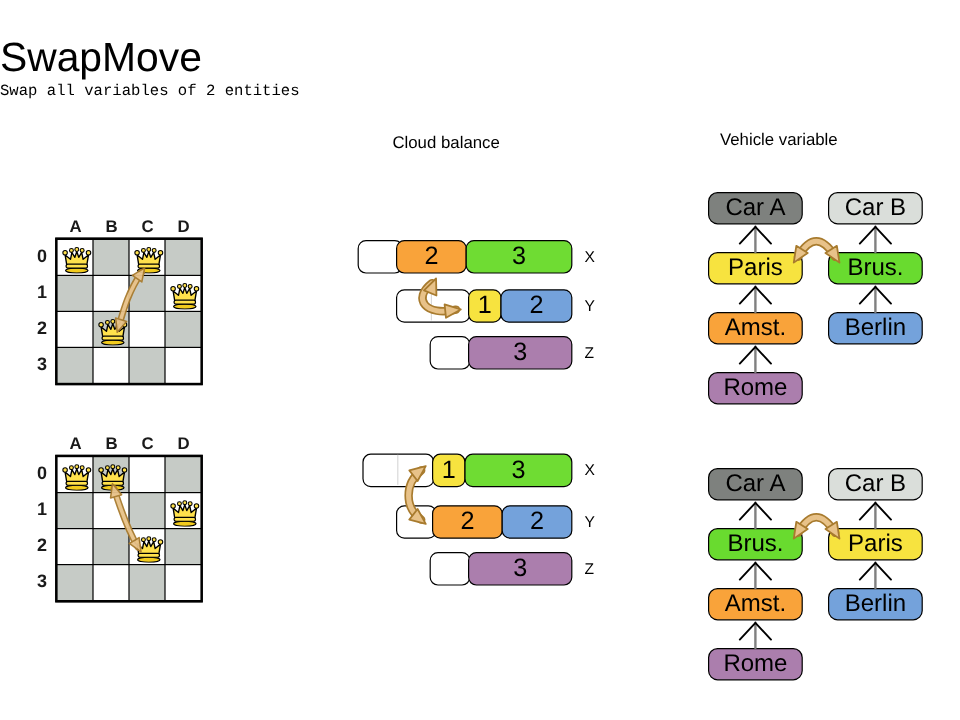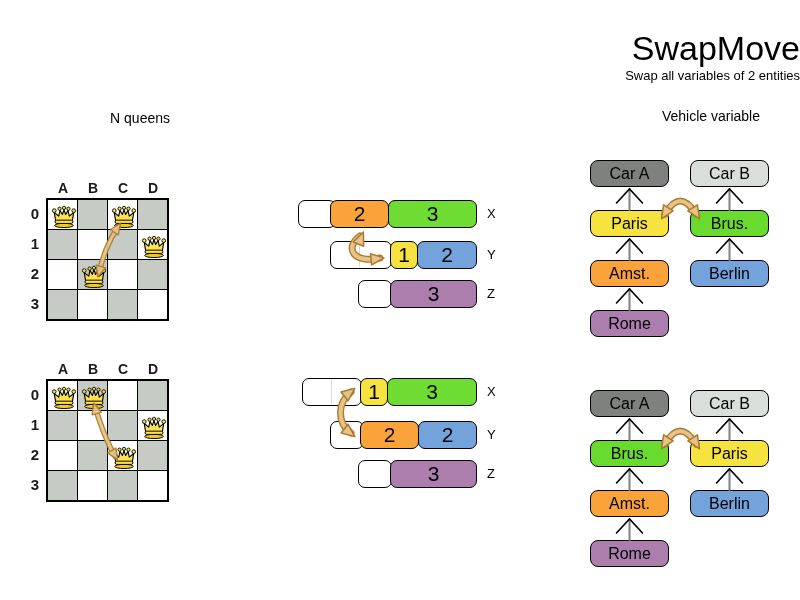--- a/index.html
+++ b/index.html
@@ -1,53 +1,53 @@
 <!DOCTYPE html>
 <html><head>
 <meta charset="utf-8">
 <style>
   html,body{margin:0;padding:0;background:#fff;}
   #canvas{position:relative;width:800px;height:600px;background:#fff;overflow:hidden;
           font-family:"Liberation Sans",sans-serif;color:#000;}
   .abs{position:absolute;}
-  .ctr{text-align:right;}
+  .ctr{text-align:left;}
   
   .title{left:0;right:0;top:30px;font-size:34px;line-height:36px;}
-  .subtitle{left:0;right:0;top:68px;font-size:13px;}
+  .subtitle{left:0;right:0;top:68px;font-size:13px;font-family:Liberation Mono, monospace;}
   .sec-hdr{font-size:14px;}
   
   .board{display:grid;grid-template-columns:repeat(4,29px);grid-auto-rows:29px;gap:1px;
          background:#000;border:2px solid #000;}
   .board .cell{background:#fff;}
   .board .cell:nth-child(8n+2),.board .cell:nth-child(8n+4),
   .board .cell:nth-child(8n+5),.board .cell:nth-child(8n+7){background:#C6CBC6;}
   .queen{position:absolute;width:26px;height:23px;}
   .col-letter{width:30px;font-size:14px;font-weight:bold;text-align:center;color:#1a1a1a;}
   .row-num{width:16px;font-size:15px;font-weight:bold;text-align:center;color:#1a1a1a;}
   
   .bar{height:28px;border:1.6px solid #000;border-radius:7px;box-sizing:border-box;}
   .bar.white{background:#fff;z-index:1;}
   .bar.seg{z-index:3;display:flex;align-items:center;justify-content:center;
            font-size:21px;}
   .ghost{width:1px;background:#d9d9d9;z-index:2;}
   .cloud-lbl{font-size:13px;height:28px;line-height:28px;}
   
   .vbox{width:79px;height:27px;border:1.6px solid #000;border-radius:8px;box-sizing:border-box;
-        display:flex;align-items:center;justify-content:center;font-size:16px;z-index:3;}
+        display:flex;align-items:center;justify-content:center;font-size:20px;z-index:3;}
   svg.overlay{position:absolute;left:0;top:0;z-index:10;pointer-events:none;}
 </style>
 </head>
 <body>
 
 <div id="canvas">
 
   <div class="abs ctr title">SwapMove</div>
   <div class="abs ctr subtitle">Swap all variables of 2 entities</div>
 
-  <div class="abs ctr sec-hdr" style="left:30px;top:110px;width:140px;">N queens</div>
+  <div class="abs ctr sec-hdr" style="left:327px;top:110px;width:140px;">Cloud balance</div>
   <div class="abs ctr sec-hdr" style="left:600px;top:108px;width:160px;">Vehicle variable</div>
 
   <div class="abs col-letter" style="left:48px;top:180px;">A</div>
   <div class="abs col-letter" style="left:78px;top:180px;">B</div>
   <div class="abs col-letter" style="left:108px;top:180px;">C</div>
   <div class="abs col-letter" style="left:138px;top:180px;">D</div>
   <div class="abs row-num" style="left:27px;top:205px;">0</div>
   <div class="abs row-num" style="left:27px;top:235px;">1</div>
   <div class="abs row-num" style="left:27px;top:265px;">2</div>
   <div class="abs row-num" style="left:27px;top:295px;">3</div>

